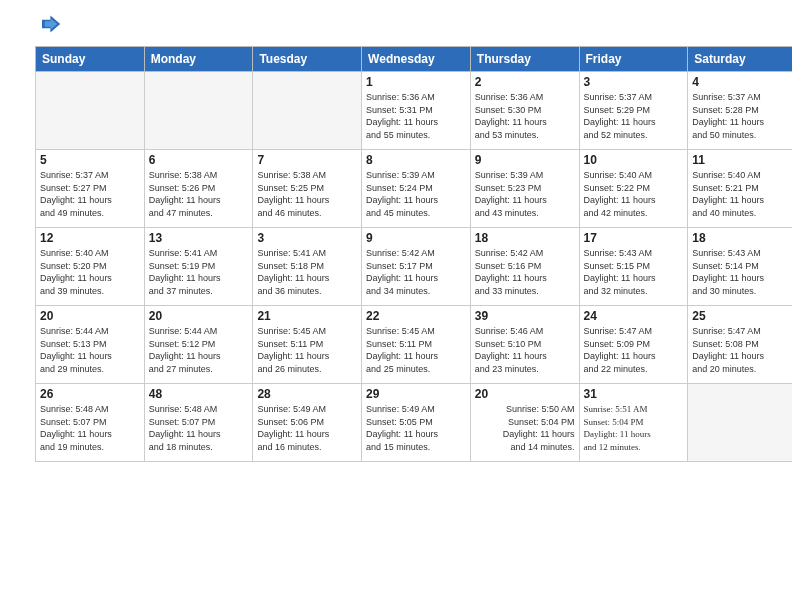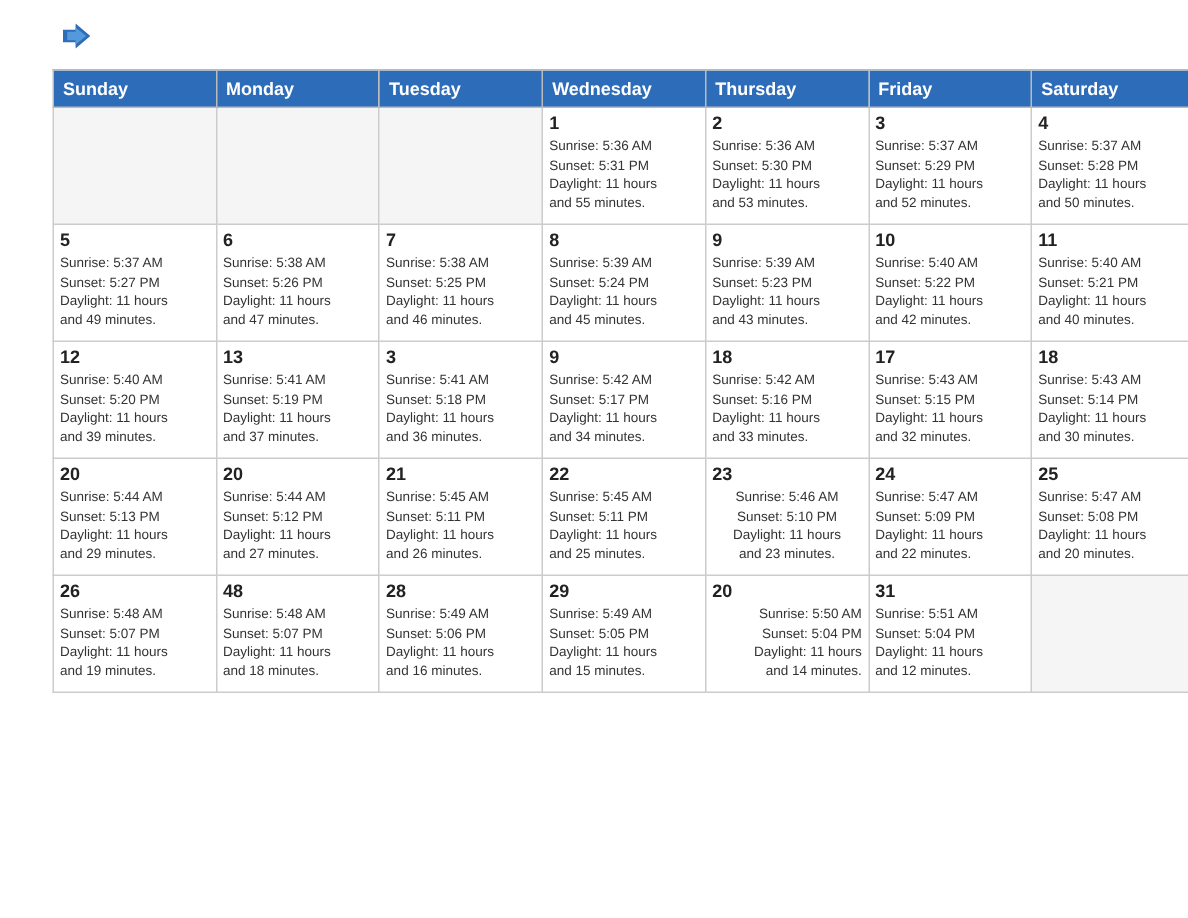--- a/index.html
+++ b/index.html
@@ -279,22 +279,22 @@
 and 26 minutes.</div>
           </td>
           <td>
             <span class="day-num">22</span>
             <div class="day-info" style="white-space: pre-line;">Sunrise: 5:45 AM
 Sunset: 5:11 PM
 Daylight: 11 hours
 and 25 minutes.</div>
           </td>
           <td>
-            <span class="day-num">23</span>
-            <div class="day-info" style="white-space: pre-line; text-align: center;">Sunrise: 5:46 AM
+            <span class="day-num">39</span>
+            <div class="day-info" style="white-space: pre-line;">Sunrise: 5:46 AM
 Sunset: 5:10 PM
 Daylight: 11 hours
 and 23 minutes.</div>
           </td>
           <td>
             <span class="day-num">24</span>
             <div class="day-info" style="white-space: pre-line;">Sunrise: 5:47 AM
 Sunset: 5:09 PM
 Daylight: 11 hours
 and 22 minutes.</div>
@@ -338,21 +338,21 @@
           </td>
           <td>
             <span class="day-num">20</span>
             <div class="day-info" style="white-space: pre-line; text-align: right;">Sunrise: 5:50 AM
 Sunset: 5:04 PM
 Daylight: 11 hours
 and 14 minutes.</div>
           </td>
           <td>
             <span class="day-num">31</span>
-            <div class="day-info" style="white-space: pre-line;">Sunrise: 5:51 AM
+            <div class="day-info" style="white-space: pre-line; font-family: Liberation Serif, serif;">Sunrise: 5:51 AM
 Sunset: 5:04 PM
 Daylight: 11 hours
 and 12 minutes.</div>
           </td>
           <td class="empty"></td>
         </tr>
       </tbody>
   </table>
 </div>
 

